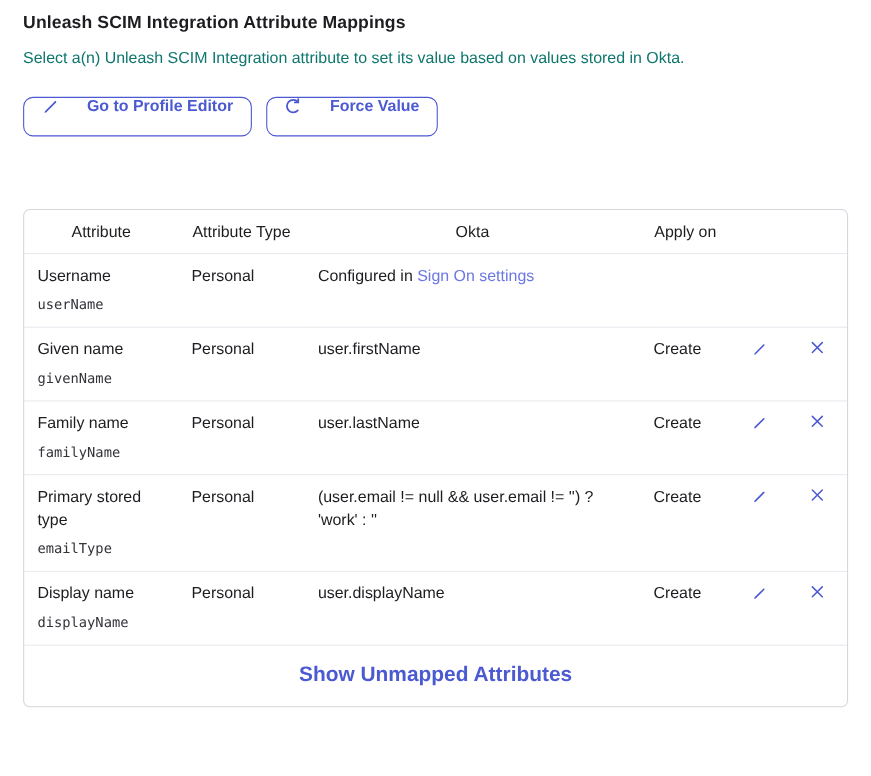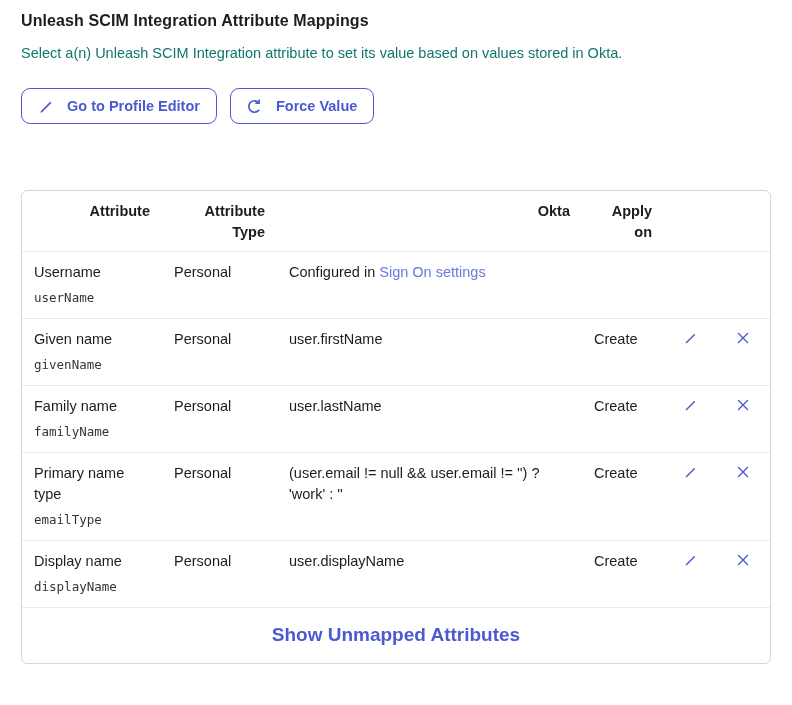--- a/index.html
+++ b/index.html
@@ -21,34 +21,34 @@
   .page{padding:12px 23px 0 21px;}
   .page-title{
     font-size:16px;font-weight:600;letter-spacing:.1px;
     margin:0 0 14px 0;color:var(--text);
   }
   .page-subtitle{
     font-size:14.5px;line-height:19px;margin:0 0 25px 0;color:#0f766e;
   }
   .toolbar{display:flex;gap:13px;margin:0 0 66px 0;}
   .btn{
-    display:inline-flex;align-items:center;gap:14px;height:36px;
+    display:inline-flex;gap:26px;height:36px;
     padding:0 16px;background:#fff;border:1px solid var(--accent);
     border-radius:9px;color:var(--accent);font-family:"Liberation Sans",sans-serif;
     font-size:14.5px;font-weight:700;cursor:pointer;
   }
   .btn svg{display:block;}
 
   table.mappings{
     width:748px;border-collapse:separate;border-spacing:0;
     border:1px solid var(--table-border);border-radius:6px;
     table-layout:fixed;
   }
   .mappings th{
-    text-align:right;font-size:14.5px;font-weight:700;color:var(--text);
+    text-align:center;font-size:14.5px;font-weight:400;color:var(--text);
     padding:10px 12px 8px 12px;line-height:21px;vertical-align:top;
     border-bottom:1px solid var(--row-border);
   }
   .mappings td{
     padding:10px 12px;font-size:14.5px;line-height:21px;vertical-align:top;
     color:var(--text);
   }
   .mappings tbody tr + tr td{border-top:1px solid var(--row-border);}
   .mappings tfoot td{border-top:1px solid var(--row-border);}
   .attr-var{
@@ -183,21 +183,21 @@
                 <path d="M1.5 1.5 L10.5 10.5 M10.5 1.5 L1.5 10.5" stroke="currentColor" stroke-width="1.4" stroke-linecap="round"></path>
               </svg>
             </span>
           </button>
         </td>
       </tr>
 
 
       <tr>
         <td>
-          <span>Primary name type</span>
+          <span>Primary stored type</span>
           <span class="attr-var">emailType</span>
         </td>
         <td>Personal</td>
         <td>(user.email != null &amp;&amp; user.email != '') ? 'work' : ''</td>
         <td>Create</td>
         <td class="actions-cell">
           <button class="icon-btn">
             <span>
               <svg width="14" height="14" viewBox="0 0 16 16" fill="none">
                 <path d="M3.4 12.6 L2.9 14.3 L4.6 13.8 L13.6 4.8 C13.9 4.5 13.9 4 13.6 3.7 L13.5 3.6 C13.2 3.3 12.7 3.3 12.4 3.6 Z" fill="currentColor"></path>

